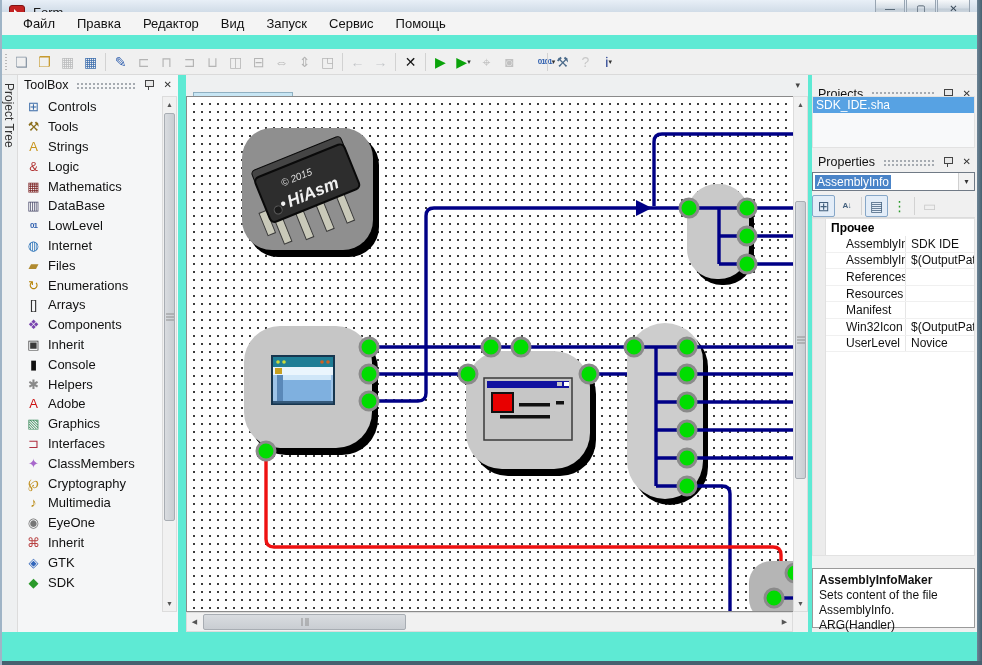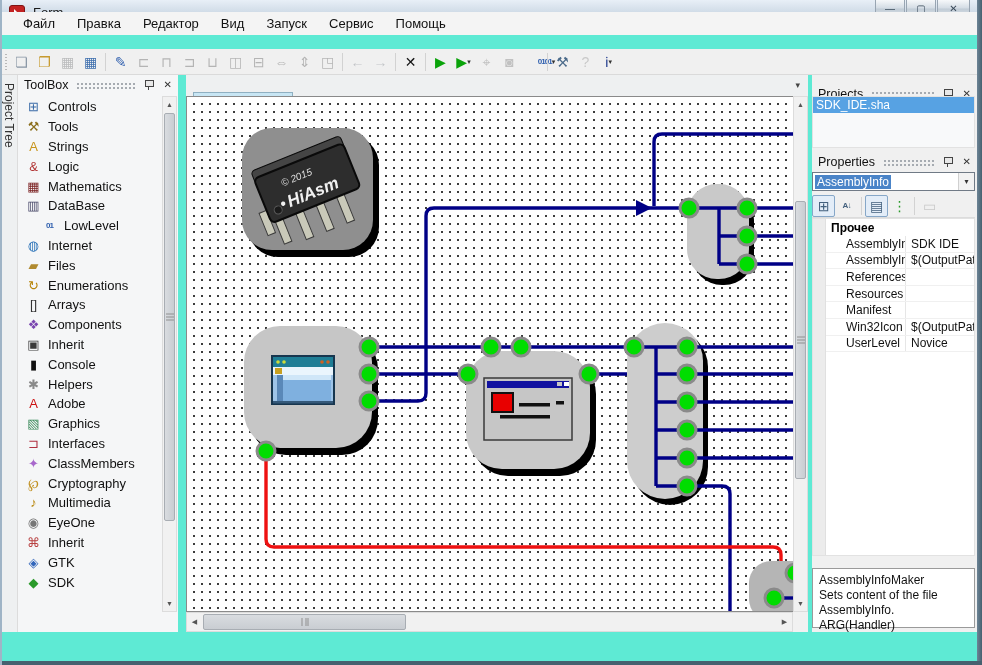--- a/index.html
+++ b/index.html
@@ -296,21 +296,21 @@
           <span class="ti-icon" style="color: rgb(122, 32, 32);">▦</span>
           <span class="ti-label">Mathematics</span>
         </div>
 
         <div class="tool-item">
           <span class="ti-icon" style="color: rgb(74, 74, 106);">▥</span>
           <span class="ti-label">DataBase</span>
         </div>
 
         <div class="tool-item">
-          <span class="ti-icon" data-small="true" style="color: rgb(47, 95, 174); margin-left: 16px;">01</span>
+          <span class="ti-icon" data-small="true" style="color: rgb(47, 95, 174);">01</span>
           <span class="ti-label">LowLevel</span>
         </div>
 
         <div class="tool-item">
           <span class="ti-icon" style="color: rgb(42, 114, 184);">◍</span>
           <span class="ti-label">Internet</span>
         </div>
 
         <div class="tool-item">
           <span class="ti-icon" style="color: rgb(176, 138, 48);">▰</span>
@@ -630,21 +630,21 @@
           </div>
 
           <div class="prow">
             <span class="pname">UserLevel</span>
             <span class="pval">Novice</span>
           </div>
         </div>
     </div>
 
     <div class="desc" style="left:0;top:493px;width:163px;height:60px;">
-      <div style="font-weight:normal;">AssemblyInfoMaker</div>
+      <div style="font-weight:bold;">AssemblyInfoMaker</div>
       <div>Sets content of the file</div>
       <div>AssemblyInfo. ARG(Handler)</div>
     </div>
   </div>
 
 
   <div class="abs" style="left:977px;top:0;width:5px;height:665px;background:linear-gradient(90deg,#6d8496,#46606f);"></div>
   <div class="abs" style="left:0;top:661px;width:982px;height:4px;background:#46606f;"></div>
   <div class="abs" style="left:0;top:0;width:2px;height:665px;background:#9fb4c6;"></div>
 </div>

